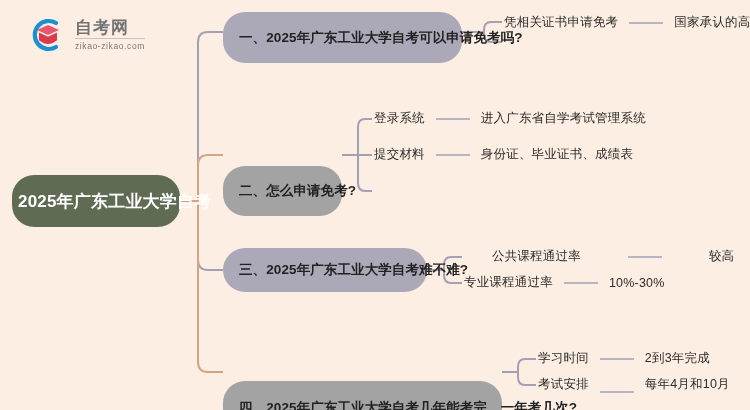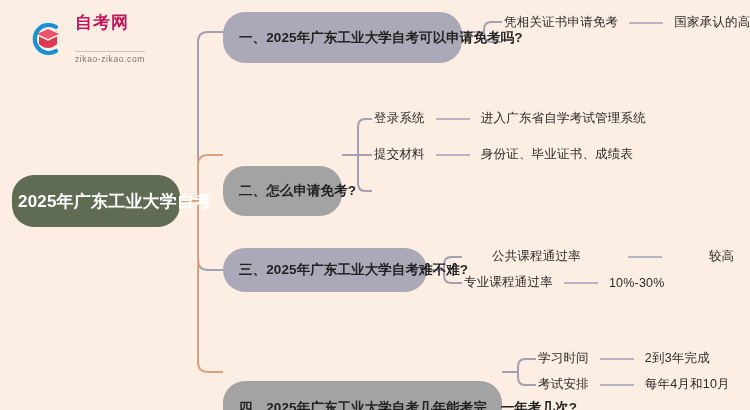--- a/index.html
+++ b/index.html
@@ -36,23 +36,23 @@
   }
   .logo-text {
     display: flex;
     flex-direction: column;
     justify-content: center;
     line-height: 1;
   }
   .logo-cn {
     font-size: 17px;
     font-weight: bold;
-    color: #be185d;
+    color: #737373;
     letter-spacing: 1px;
-    padding-bottom: 20px;
+    padding-bottom: 2px;
     border-bottom: 1px solid #c9c3bd;
   }
   .logo-en {
     font-size: 8.5px;
     color: #7d7670;
     letter-spacing: 0.6px;
     padding-top: 3px;
   }
 
   
@@ -225,19 +225,19 @@
   </div>
 
   <div class="branch-node b-tan" style="left:223px; top:345px; width:279px; height:54px;">
     <span class="branch-node-label">四、2025年广东工业大学自考几年能考完，一年考几次?</span>
   </div>
   <div class="sub-item" style="left:538px; top:350px;">
     <span class="sub-key">学习时间</span>
     <span class="sub-dash"></span>
     <span class="sub-val">2到3年完成</span>
   </div>
-  <div class="sub-item" style="left:538px; top:376px;">
+  <div class="sub-item" style="left:538px; top:376px;align-items:flex-end;">
     <span class="sub-key">考试安排</span>
     <span class="sub-dash"></span>
     <span class="sub-val">每年4月和10月</span>
   </div>
 
 </div>
 
 </body></html>

